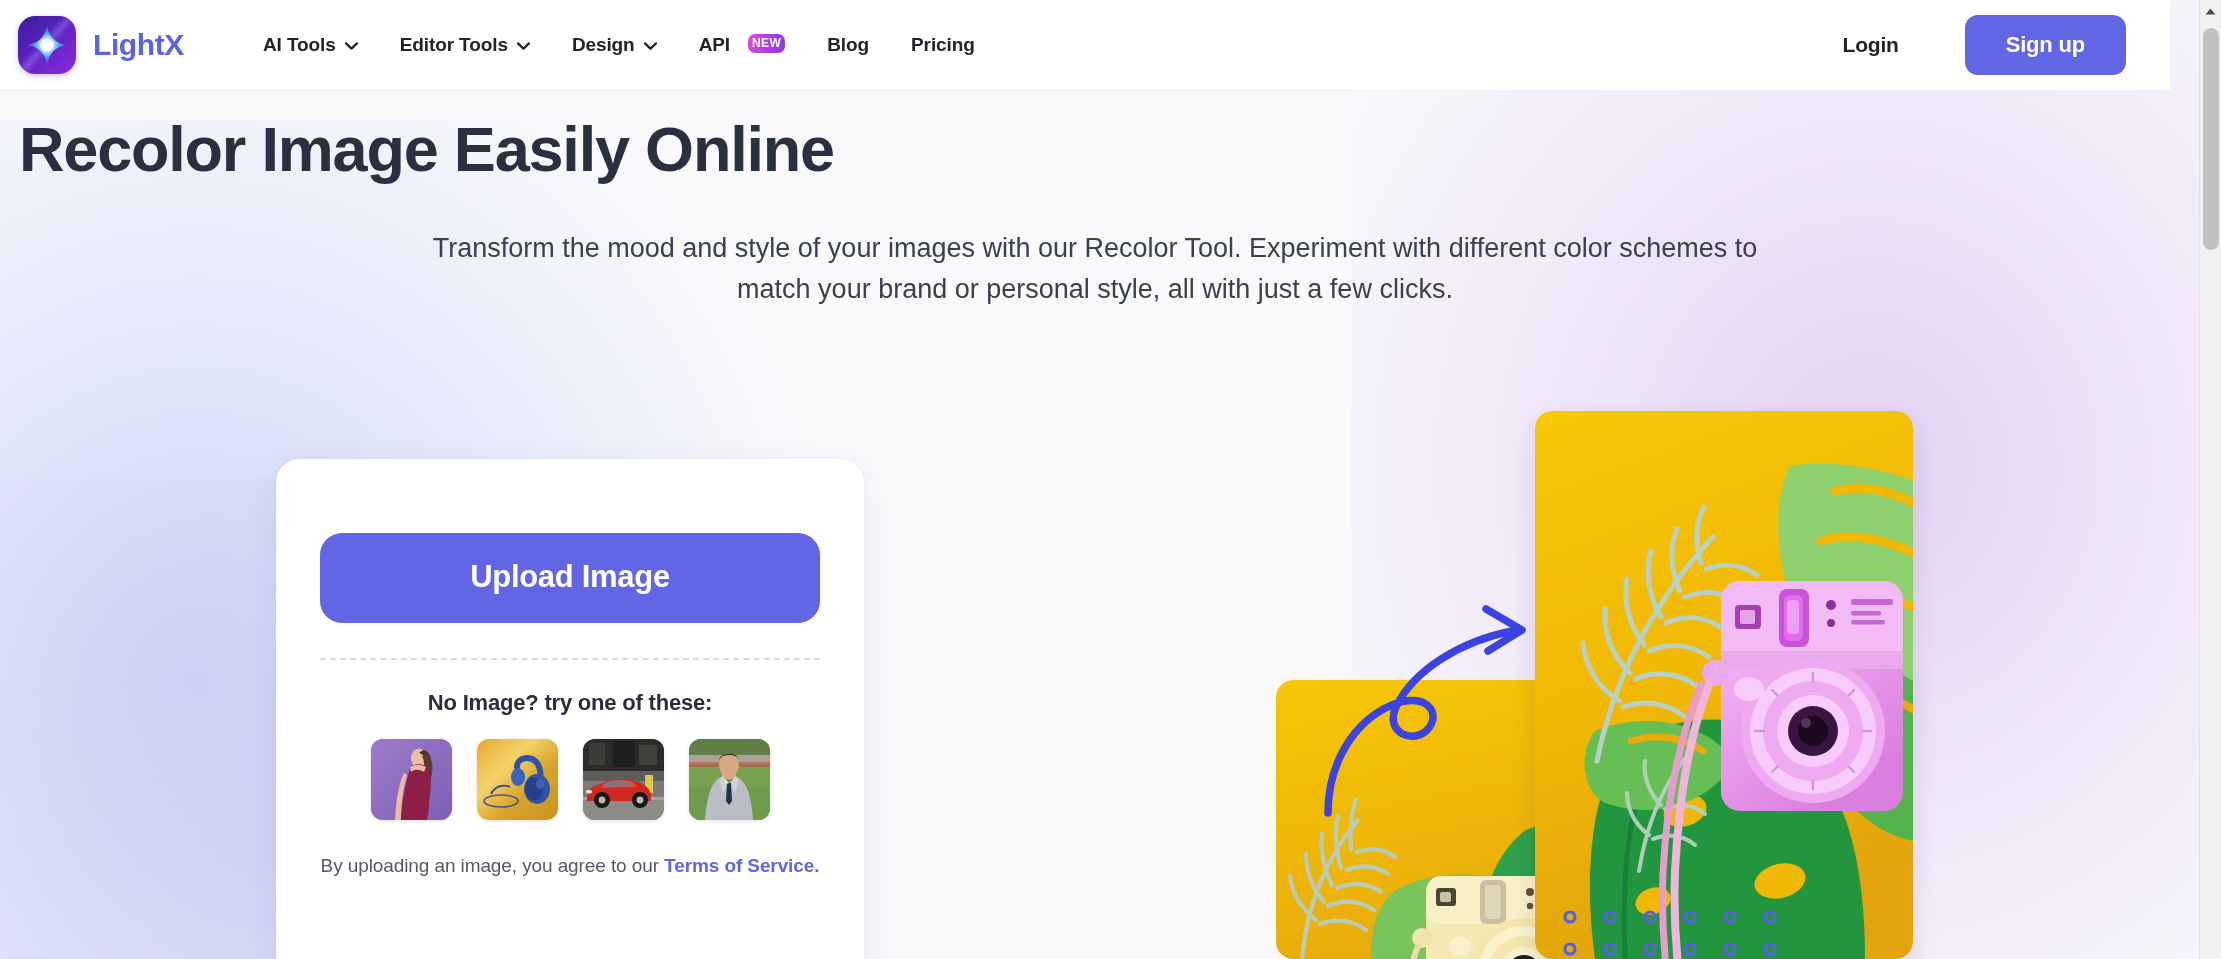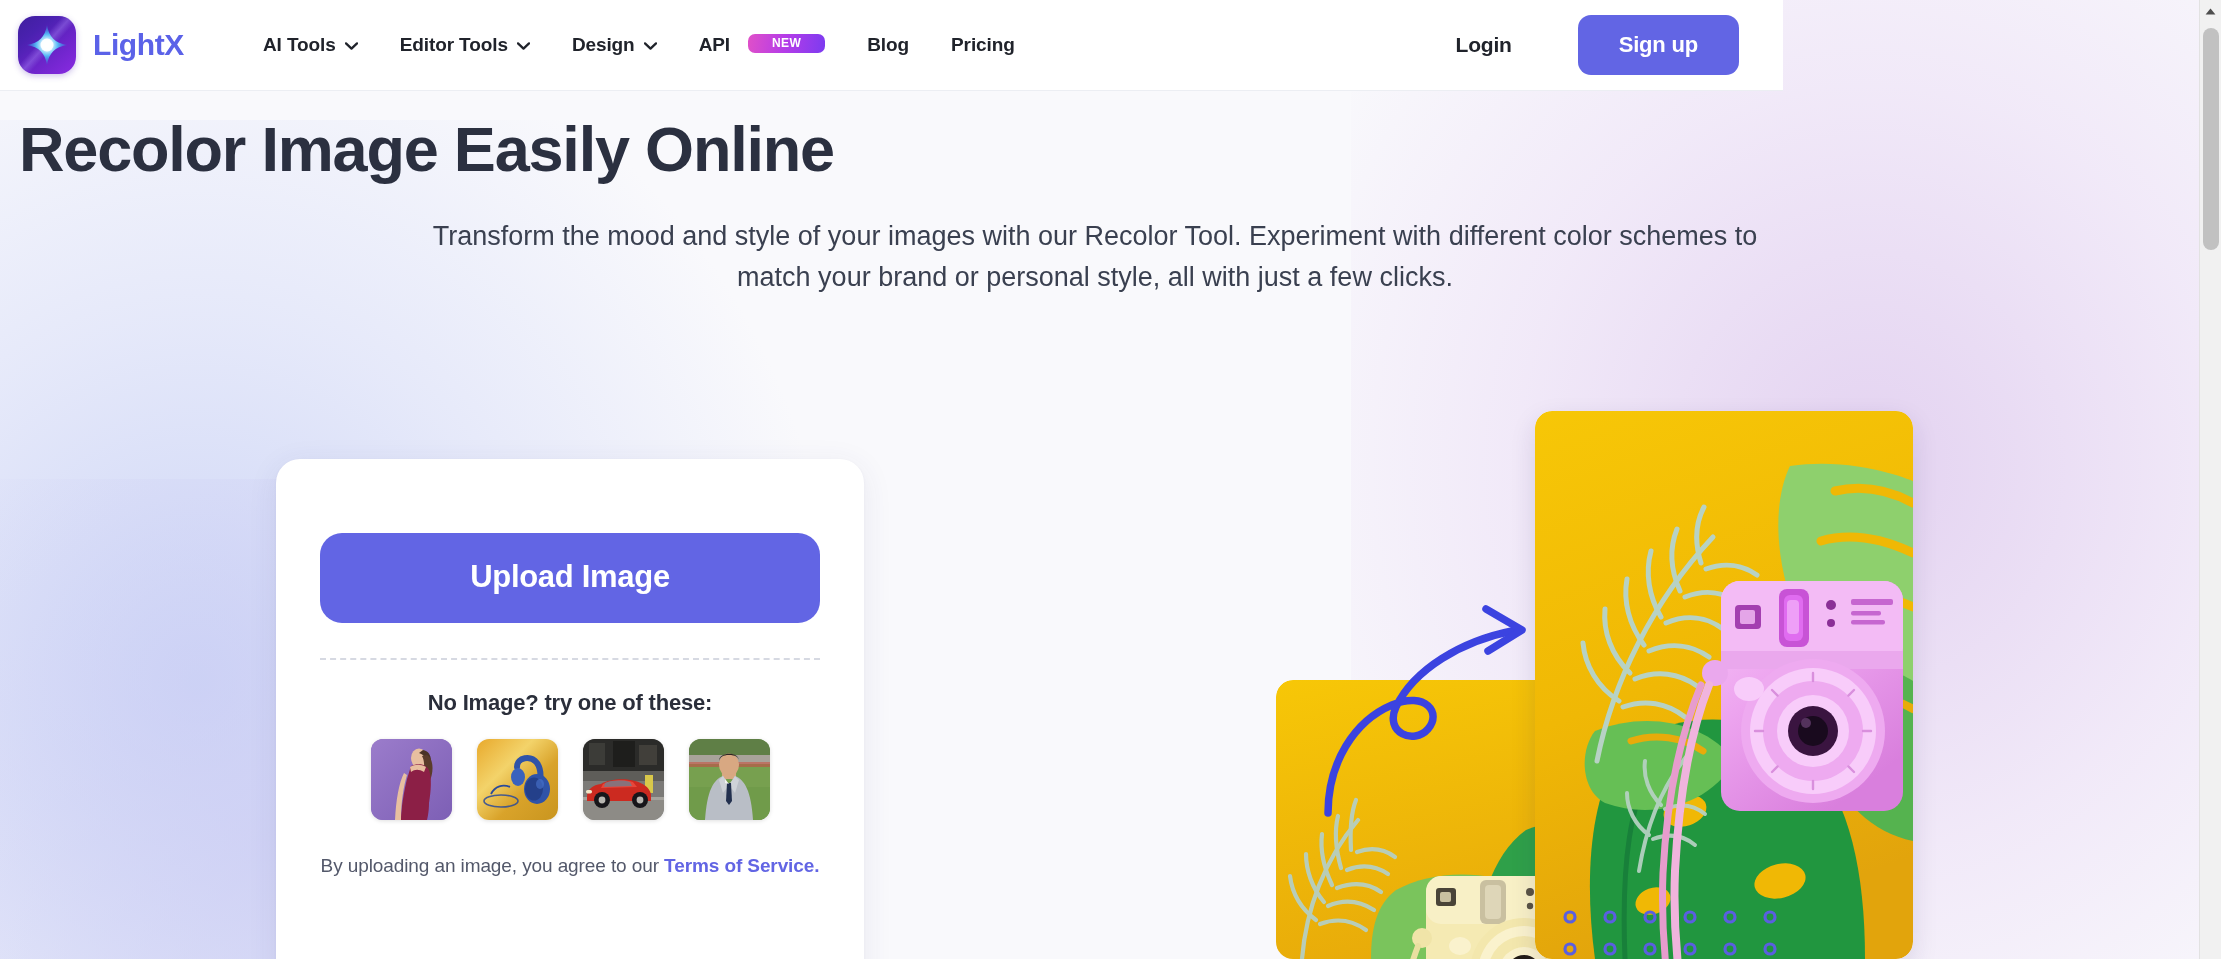--- a/index.html
+++ b/index.html
@@ -27,21 +27,21 @@
     right:-280px;top:-220px;width:1150px;height:1250px;
     background:radial-gradient(ellipse at 45% 55%, rgba(226,208,240,.95) 0%, rgba(236,223,246,.6) 40%, rgba(248,245,252,0) 72%);
   }
   .glow-bottomleft{
     left:-180px;bottom:-420px;width:900px;height:900px;
     background:radial-gradient(ellipse at 50% 40%, rgba(205,206,244,.75) 0%, rgba(232,233,250,0) 70%);
   }
 
   
   #header{
-    position:absolute;left:0;top:0;width:1783px;height:91px;
+    position:absolute;left:0;top:0;width:2170px;height:91px;
     background:#ffffff;
     border-bottom:1px solid #eceef3;
     display:flex;align-items:center;
     z-index:40;
   }
   .brand{display:flex;align-items:center;gap:17px;margin-left:18px;}
   .logo-mark{
     width:58px;height:58px;border-radius:17px;
     background:linear-gradient(140deg,#3f1f9e 0%,#4a21b0 28%,#6a24c8 60%,#8a2be2 100%);
     position:relative;overflow:hidden;flex:0 0 auto;
@@ -61,21 +61,21 @@
   .nav-item{
     display:flex;align-items:center;gap:9px;
     padding:10px 21px;
     font-size:19px;font-weight:700;color:#20232b;
     cursor:pointer;white-space:nowrap;letter-spacing:-.1px;
   }
   .caret{display:inline-block;width:13px;height:8px;position:relative;top:1px;}
   .caret svg{display:block;}
   .badge-new{
     display:inline-block;margin-left:9px;
-    padding:3px 24px 4px;border-radius:7px;
+    padding:3px 4px 4px;border-radius:7px;
     background:linear-gradient(98deg,#e050c8 0%,#b53ce8 48%,#7c3bf0 100%);
     color:#fff;font-size:12px;font-weight:700;letter-spacing:.4px;
     line-height:1;position:relative;top:-2px;
     text-transform:uppercase;
   }
 
   .nav-right{margin-left:auto;display:flex;align-items:center;gap:0;padding-right:44px;}
   .login-link{
     font-size:21px;font-weight:700;color:#20232b;
     padding:10px 26px;cursor:pointer;letter-spacing:-.2px;
@@ -89,21 +89,21 @@
     font-family:"Liberation Sans", sans-serif;
   }
 
   
   #hero-title{
     position:absolute;top:113px;left:0;width:2190px;
     font-size:63px;font-weight:700;color:#2b3040;
     letter-spacing:-1.2px;line-height:1.15;margin-left:19px;
   }
   #hero-sub{
-    position:absolute;top:216px;left:0;width:2190px;
+    position:absolute;top:228px;left:0;width:2190px;
     text-align:center;
     font-size:27px;font-weight:400;color:#3a4050;
     line-height:1.52;
     padding:0 420px;
   }
 
   
   #upload-card{
     position:absolute;left:276px;top:459px;
     width:588px;height:560px;

